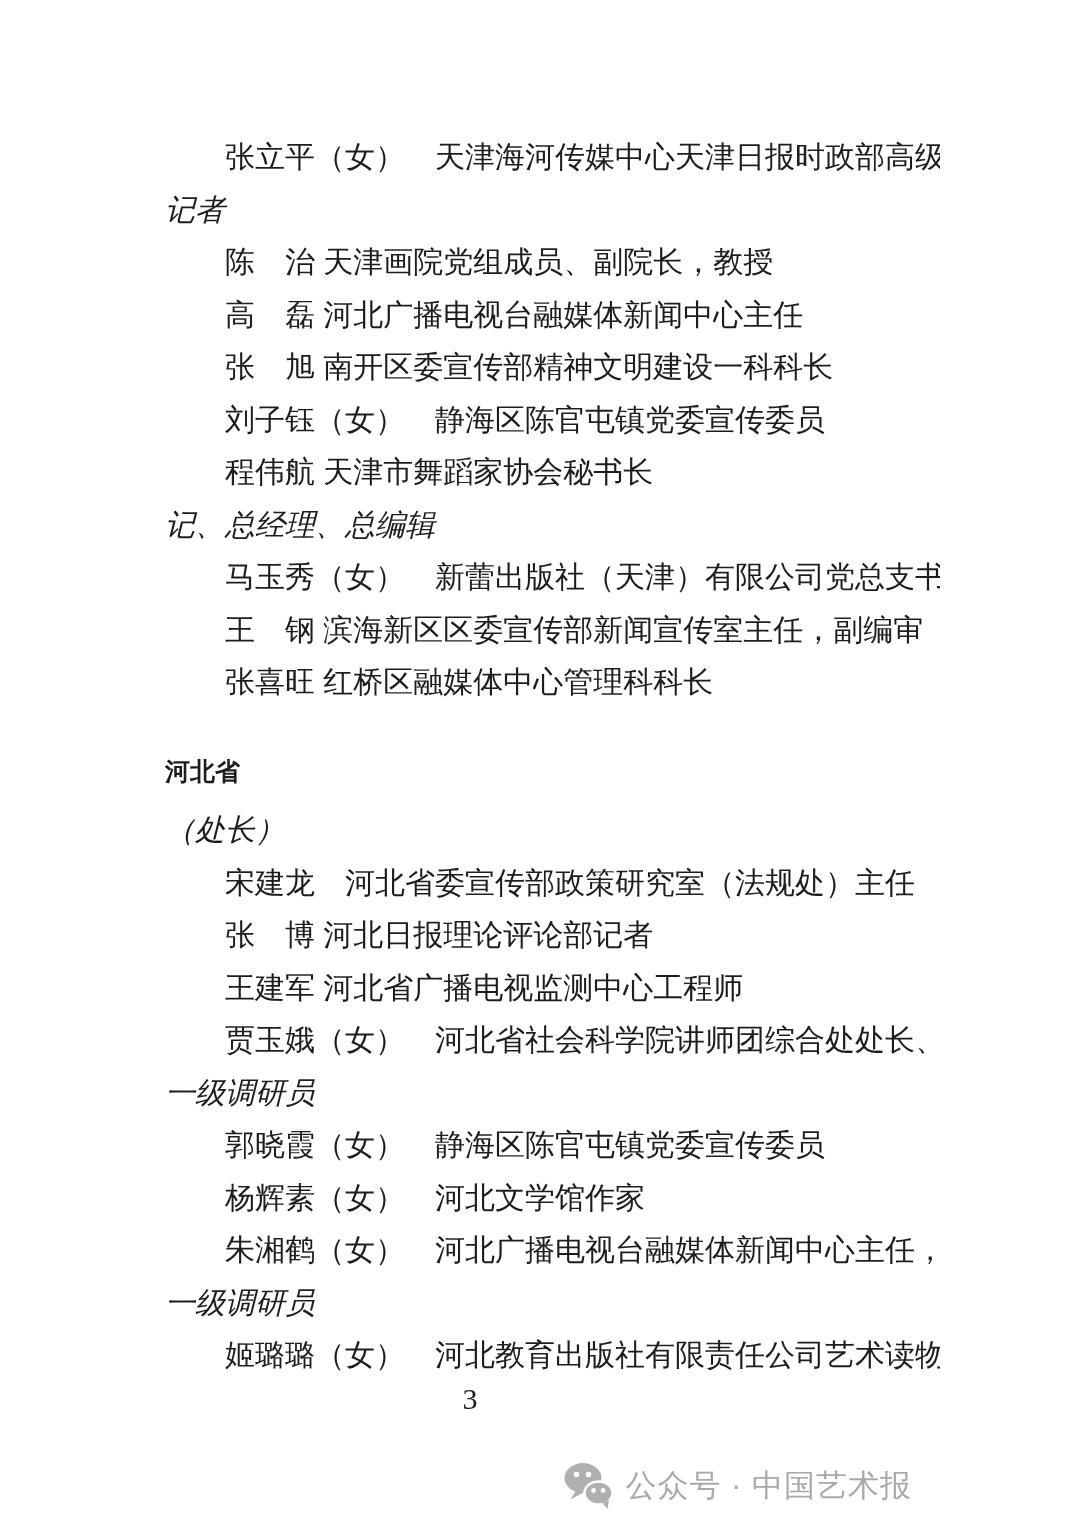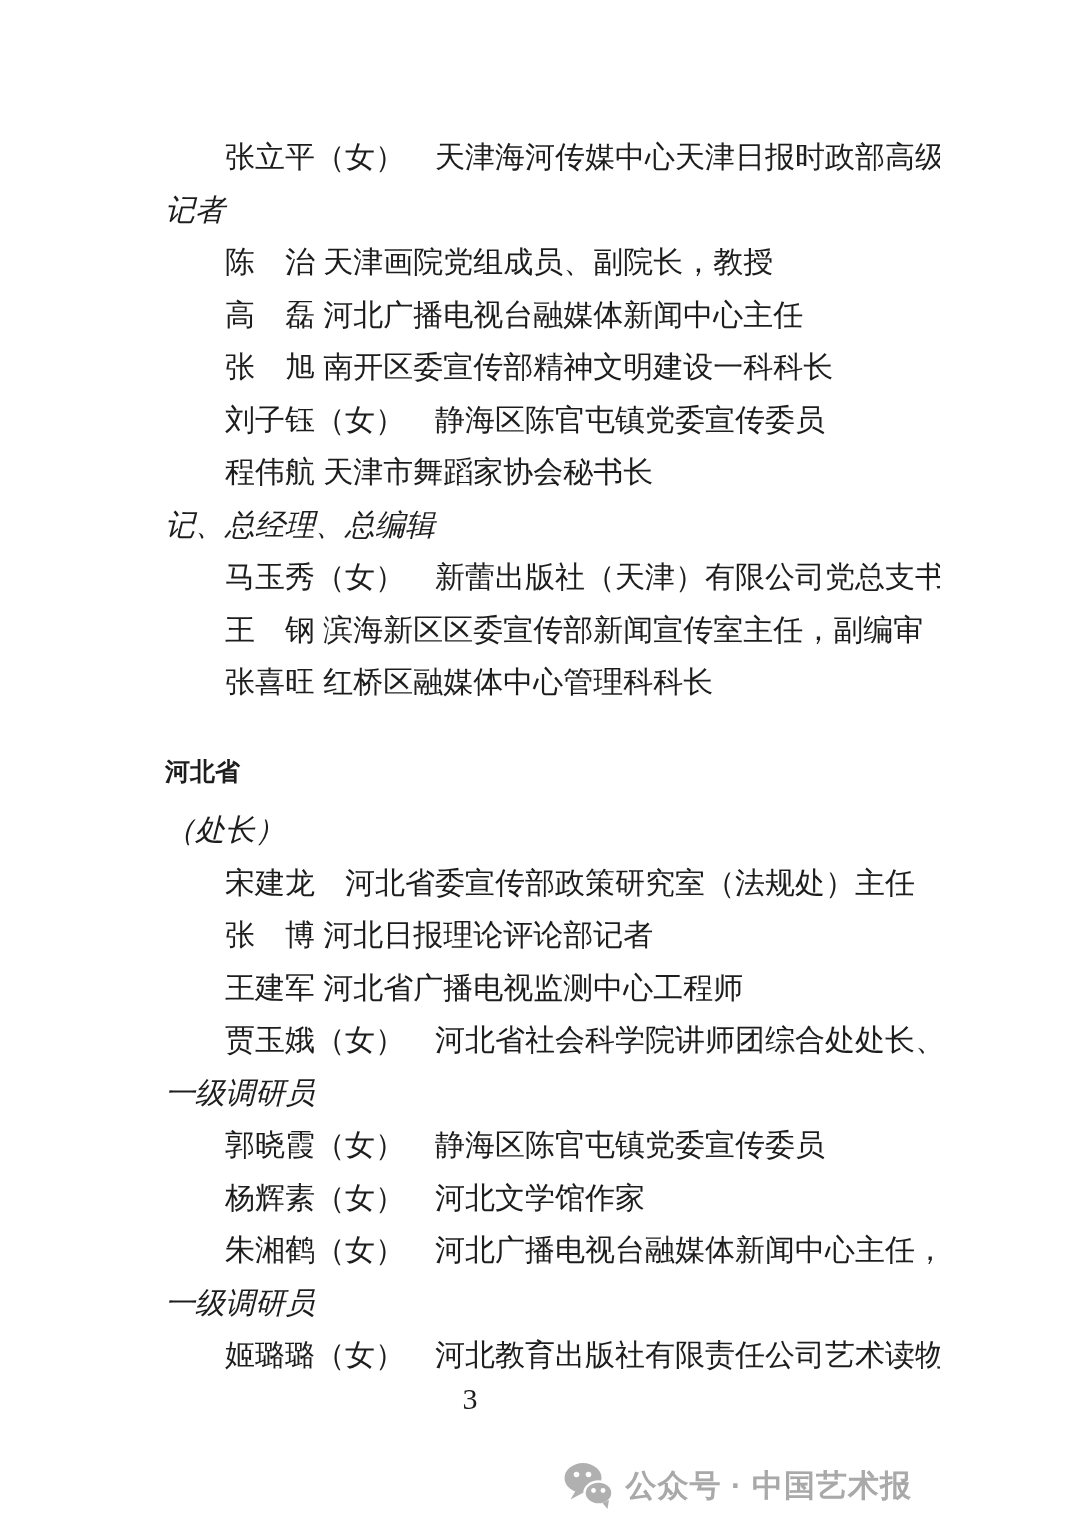--- a/index.html
+++ b/index.html
@@ -55,21 +55,20 @@
   .watermark {
     position: absolute;
     right: 28px;
     bottom: 16px;
     display: flex;
     align-items: center;
     gap: 12px;
     color: #a9a9a9;
     font-size: 31px;
     letter-spacing: 1px;
-    font-weight: bold;
   }
   .watermark .wicon {
     display: inline-flex;
     width: 50px;
     height: 48px;
   }
 </style>
 </head>
 <body>
 

